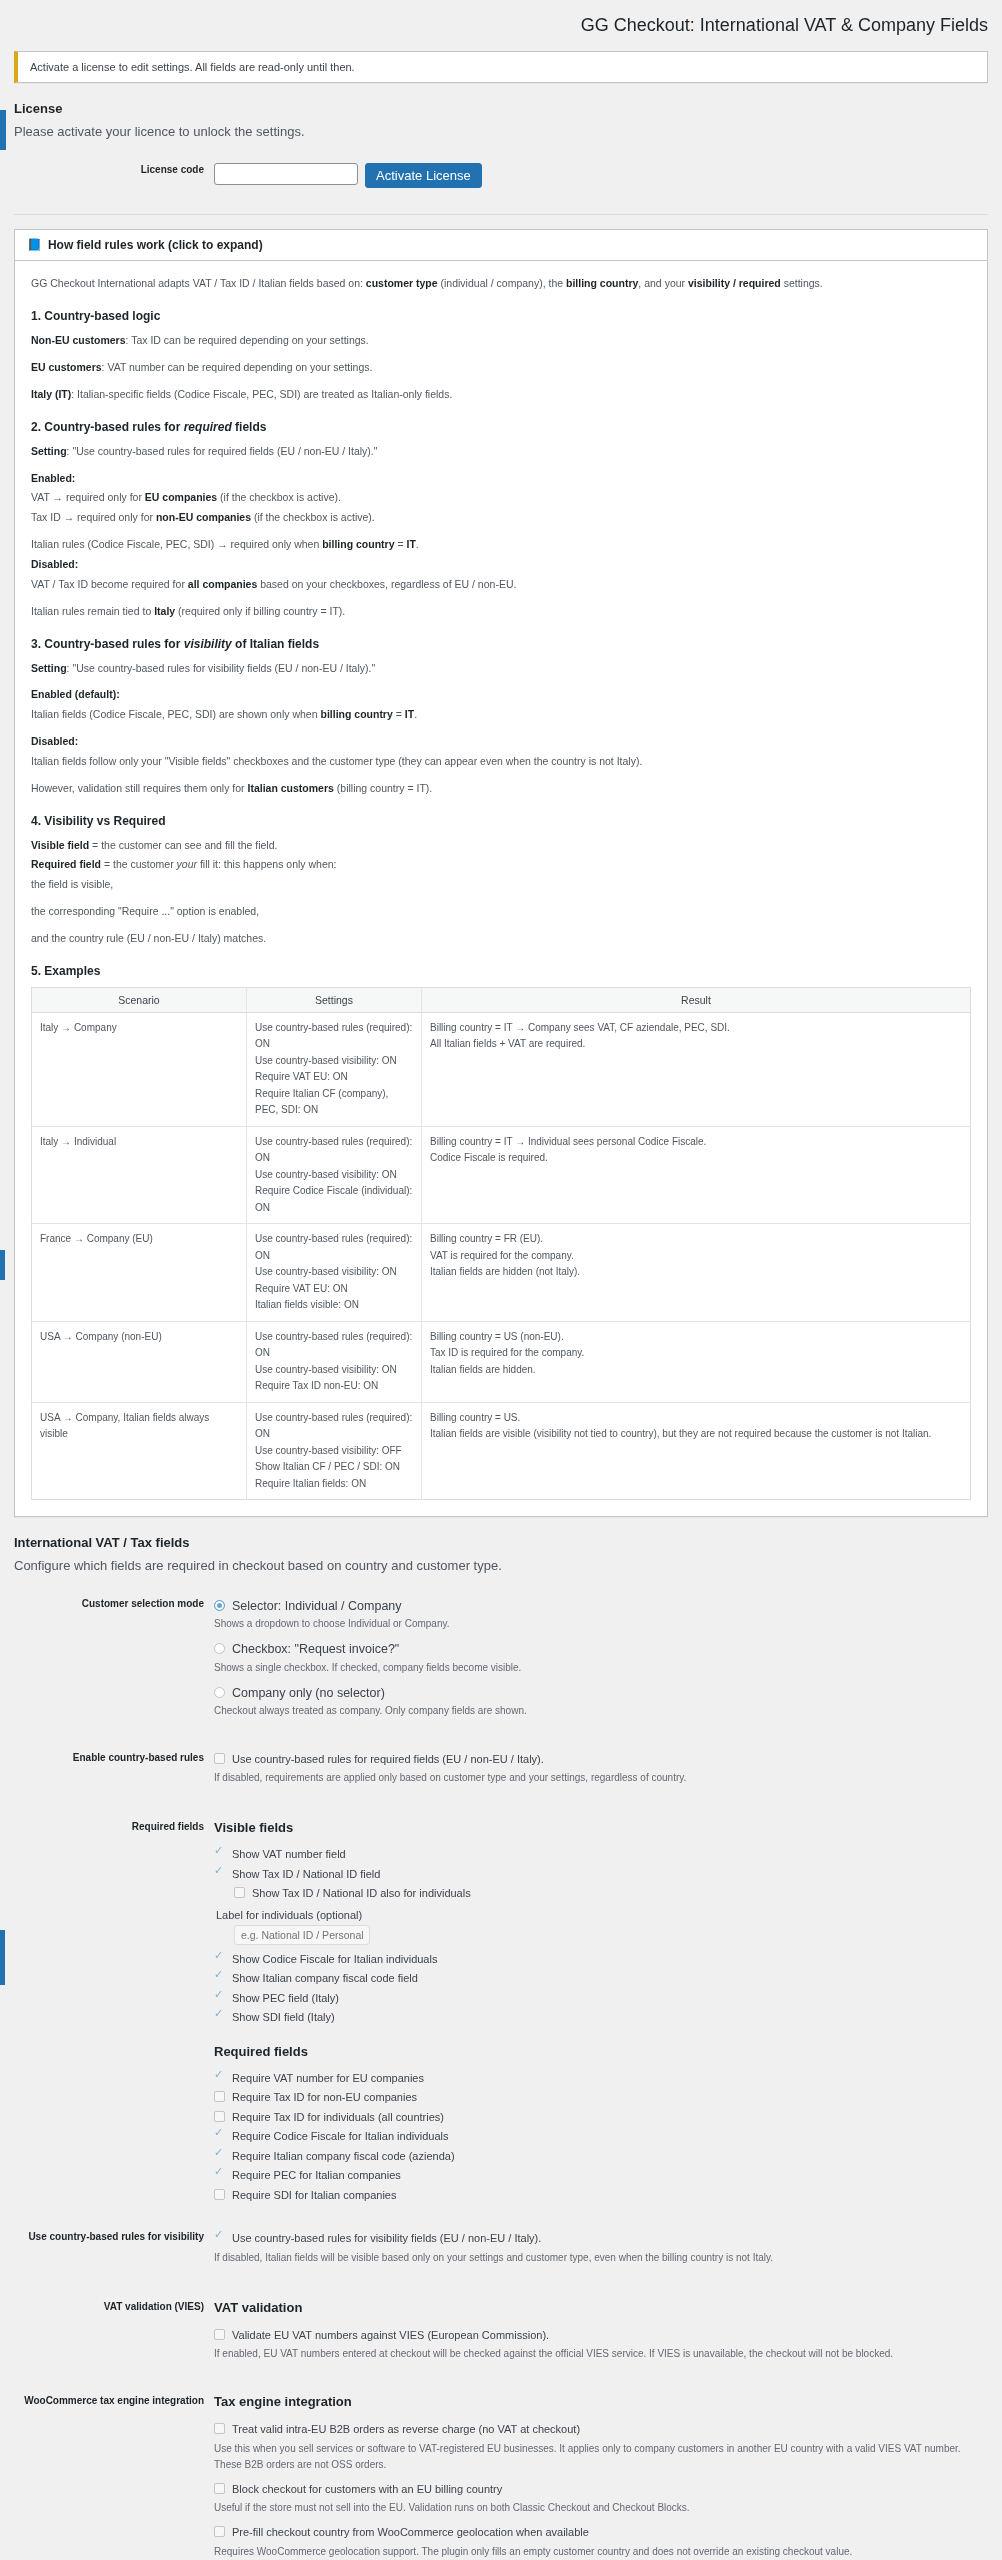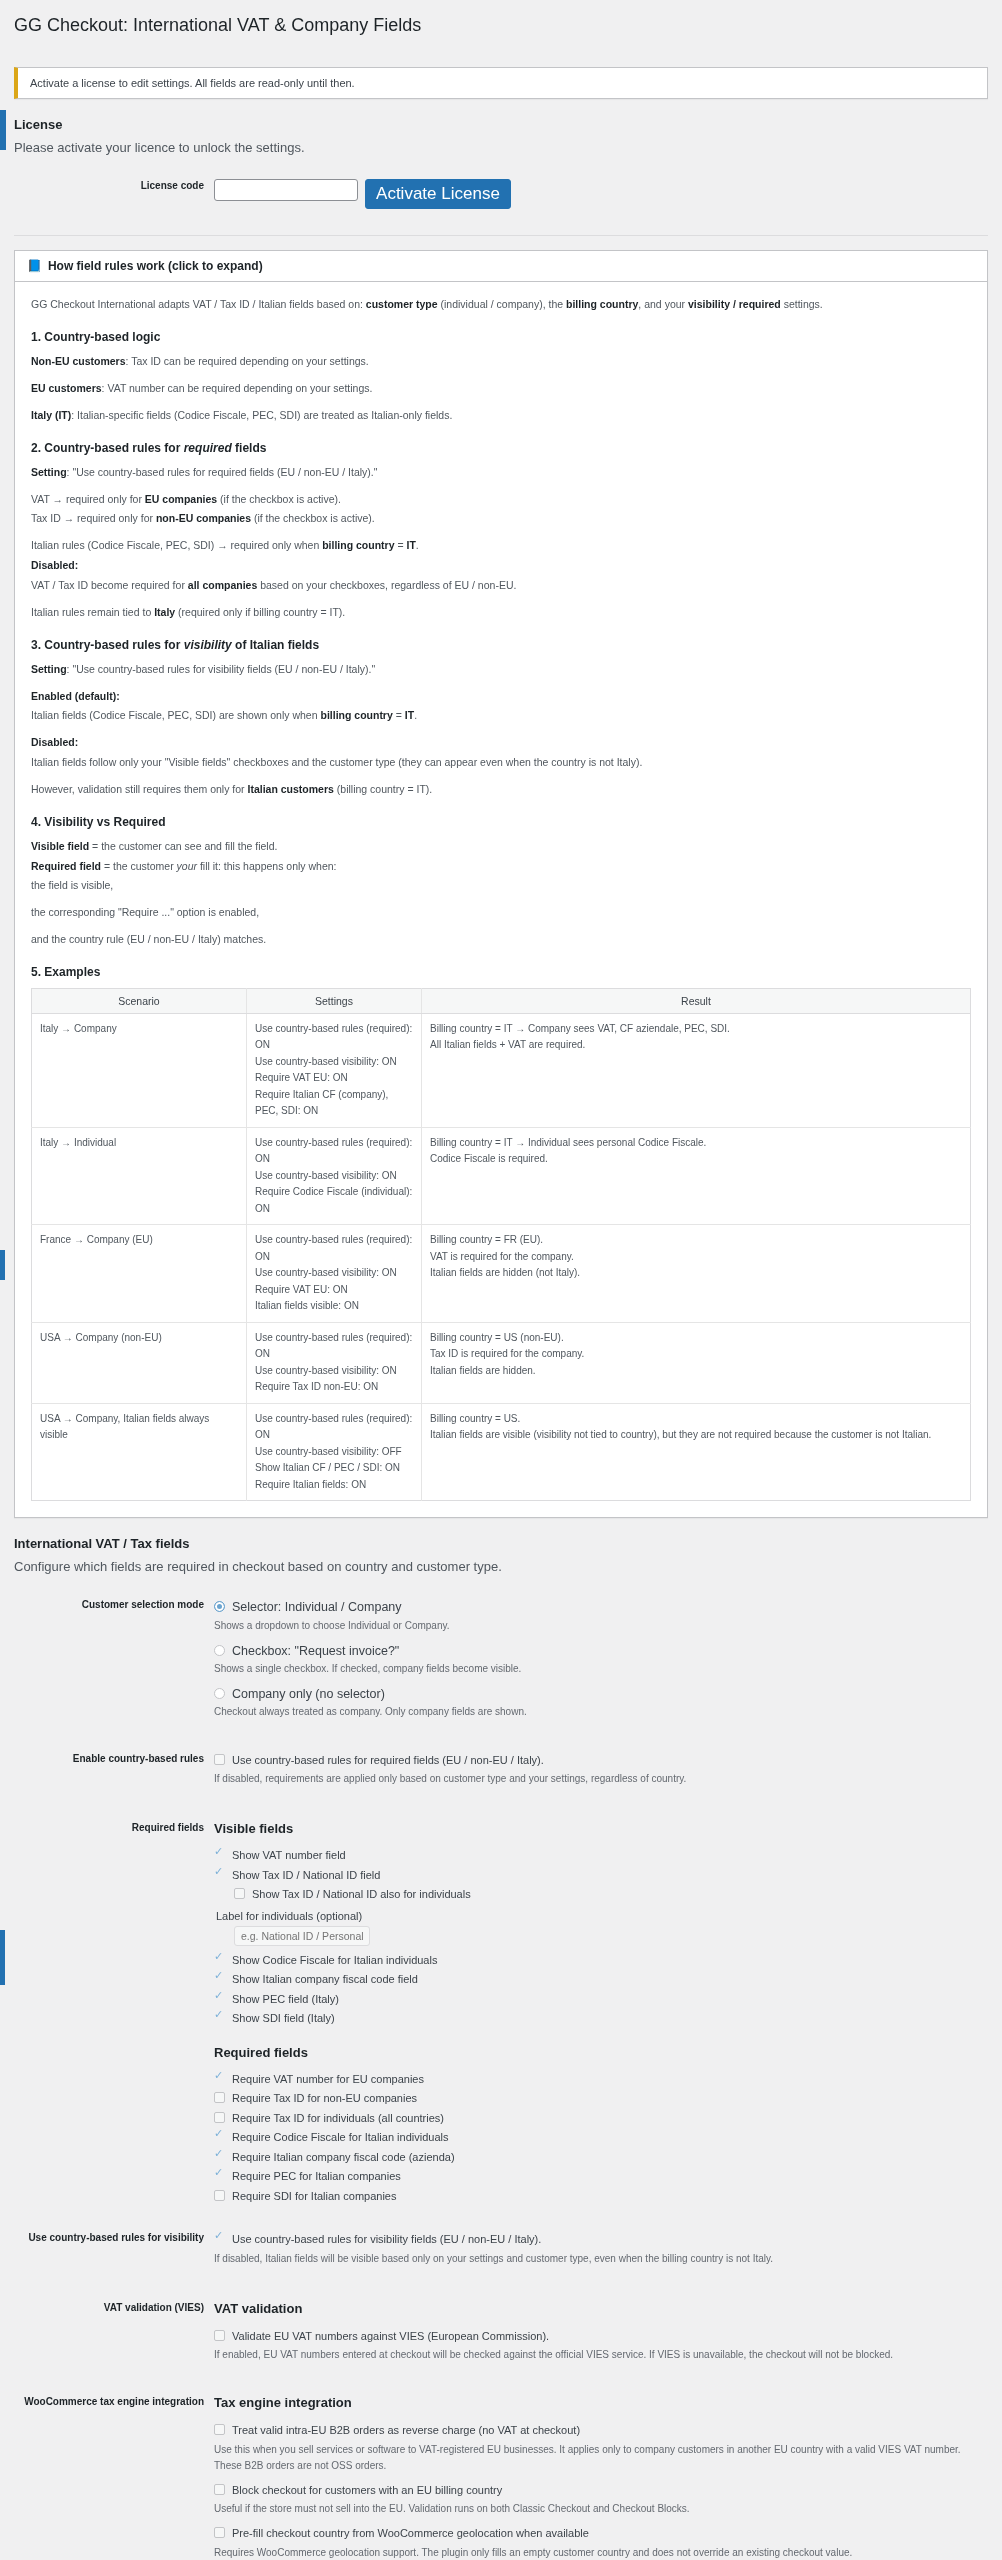--- a/index.html
+++ b/index.html
@@ -13,21 +13,21 @@
     position:relative;
   }
   .wp-sidebar-stub{position:absolute;left:0;top:110px;width:6px;height:40px;background:#2271b1;}
   .wp-sidebar-stub2{position:absolute;left:0;top:1250px;width:5px;height:30px;background:#2271b1;}
   .wp-sidebar-stub3{position:absolute;left:0;top:1930px;width:5px;height:55px;background:#2271b1;}
 
   .wrap{ padding:8px 14px 0 14px; }
 
   h1.page-title{
     font-size:18px; font-weight:400; color:#1d2327;
-    margin:6px 0 30px 0; line-height:1.3;
+    margin:6px 0 14px 0; line-height:1.3;text-align:right;
   }
 
   .notice{
     background:#fff; border:1px solid #c3c4c7; border-left:4px solid #dba617;
     padding:9px 12px; margin:0 0 18px 0; font-size:11px; color:#3c434a;
     box-shadow:0 1px 1px rgba(0,0,0,.04);
   }
 
   h2.section-h{
     font-size:13px; font-weight:700; color:#1d2327;
@@ -42,21 +42,21 @@
     line-height:1.4;
   }
   table.form-table td{ padding:12px 10px 12px 0; vertical-align:top; }
 
   input[type=text].regular{
     width:144px; height:22px; border:1px solid #8c8f94; border-radius:3px;
     background:#fff; padding:0 6px; font-size:11px; font-family:inherit;
   }
   .btn-primary{
     display:inline-block; background:#2271b1; color:#fff; border:1px solid #2271b1;
-    border-radius:3px; padding:4px 10px; font-size:17px; cursor:pointer;
+    border-radius:3px; padding:4px 10px; font-size:13px; cursor:pointer;
     font-family:inherit; vertical-align:top; margin-left:4px;
   }
 
   .hr{ height:1px; background:#dcdcde; border:0; margin:14px 0; }
 
   
   .postbox{
     background:#fff; border:1px solid #c3c4c7; box-shadow:0 1px 1px rgba(0,0,0,.04);
     margin-bottom:18px;
   }
@@ -163,20 +163,21 @@
         GG Checkout International adapts VAT / Tax ID / Italian fields based on: <b>customer type</b> (individual / company), the <b>billing country</b>, and your <b>visibility / required</b> settings.
       </p>
 
       <div class="help-h">1. Country-based logic</div>
       <p class="help-p"><b>Non-EU customers</b>: Tax ID can be required depending on your settings.</p>
       <p class="help-p"><b>EU customers</b>: VAT number can be required depending on your settings.</p>
       <p class="help-p"><b>Italy (IT)</b>: Italian-specific fields (Codice Fiscale, PEC, SDI) are treated as Italian-only fields.</p>
 
       <div class="help-h">2. Country-based rules for <em>required</em> fields</div>
       <p class="help-p"><b>Setting</b>: "Use country-based rules for required fields (EU / non-EU / Italy)."</p>
+      <p class="help-p tight"><b>Enabled:</b></p>
       <p class="help-p tight">VAT → required only for <b>EU companies</b> (if the checkbox is active).</p>
       <p class="help-p">Tax ID → required only for <b>non-EU companies</b> (if the checkbox is active).</p>
       <p class="help-p tight">Italian rules (Codice Fiscale, PEC, SDI) → required only when <b>billing country</b> = <b>IT</b>.</p>
       <p class="help-p tight"><b>Disabled:</b></p>
       <p class="help-p">VAT / Tax ID become required for <b>all companies</b> based on your checkboxes, regardless of EU / non-EU.</p>
       <p class="help-p">Italian rules remain tied to <b>Italy</b> (required only if billing country = IT).</p>
 
       <div class="help-h">3. Country-based rules for <em>visibility</em> of Italian fields</div>
       <p class="help-p"><b>Setting</b>: "Use country-based rules for visibility fields (EU / non-EU / Italy)."</p>
       <p class="help-p tight"><b>Enabled (default):</b></p>

